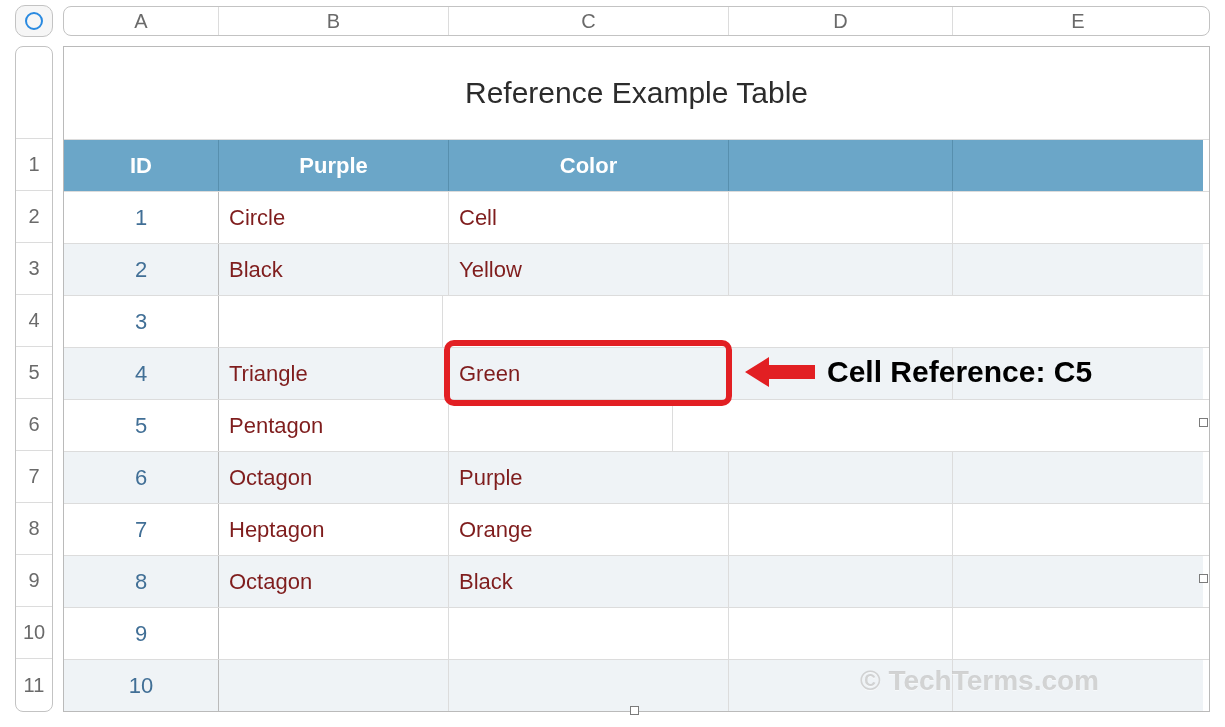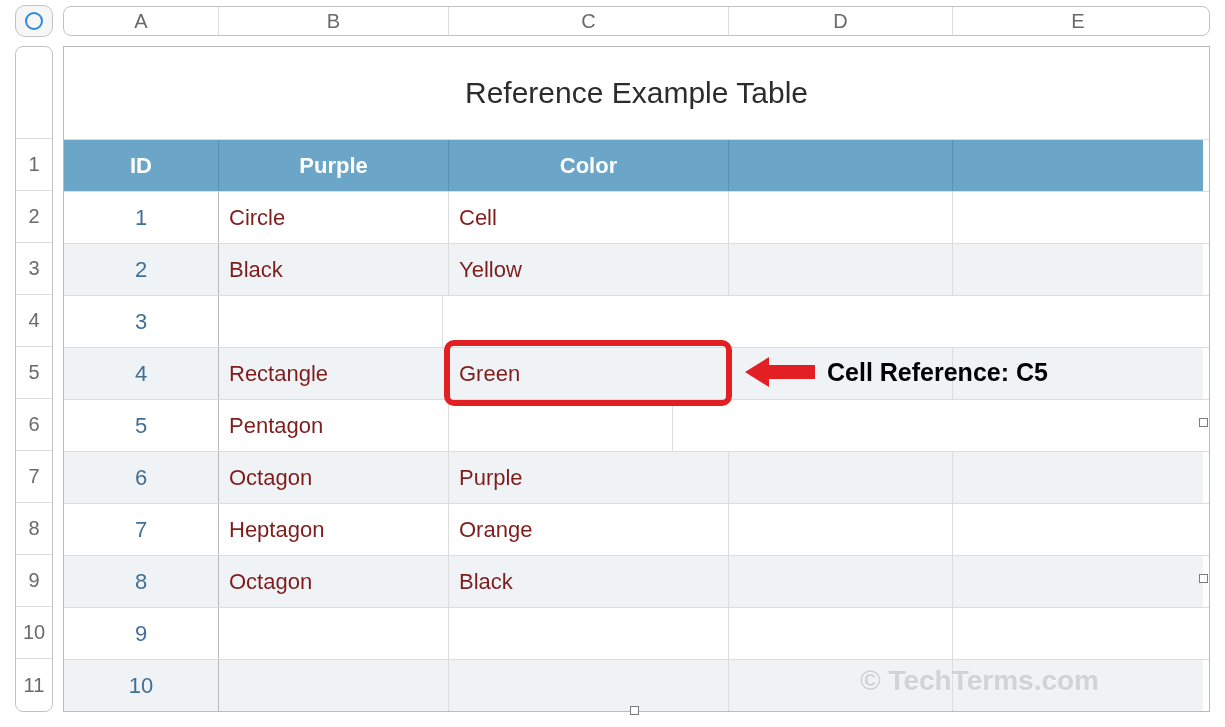--- a/index.html
+++ b/index.html
@@ -175,21 +175,21 @@
 
   
   .callout {
     position: absolute;
     display: flex;
     align-items: center;
     gap: 12px;
   }
   .callout svg { display: block; }
   .callout-text {
-    font-size: 25px;
+    font-size: 30px;
     font-weight: 700;
     color: #000;
     white-space: nowrap;
   }
 
   
   .sel-handle {
     position: absolute;
     width: 9px; height: 9px;
     border: 1px solid #7b7b7b;
@@ -267,21 +267,21 @@
         <div class="grid-cell colD"></div>
         <div class="grid-cell colE"></div>
       </div>
       <div class="grid-row">
         <div class="grid-cell colA id-cell">3</div>
         <div class="grid-cell colD"></div>
         <div class="grid-cell colE"></div>
       </div>
       <div class="grid-row even">
         <div class="grid-cell colA id-cell">4</div>
-        <div class="grid-cell colB">Rectangle</div>
+        <div class="grid-cell colB">Triangle</div>
         <div class="grid-cell colC">Green</div>
         <div class="grid-cell colD"></div>
         <div class="grid-cell colE"></div>
       </div>
       <div class="grid-row">
         <div class="grid-cell colA id-cell">5</div>
         <div class="grid-cell colB">Pentagon</div>
         <div class="grid-cell colD"></div>
         <div class="grid-cell colE"></div>
       </div>

